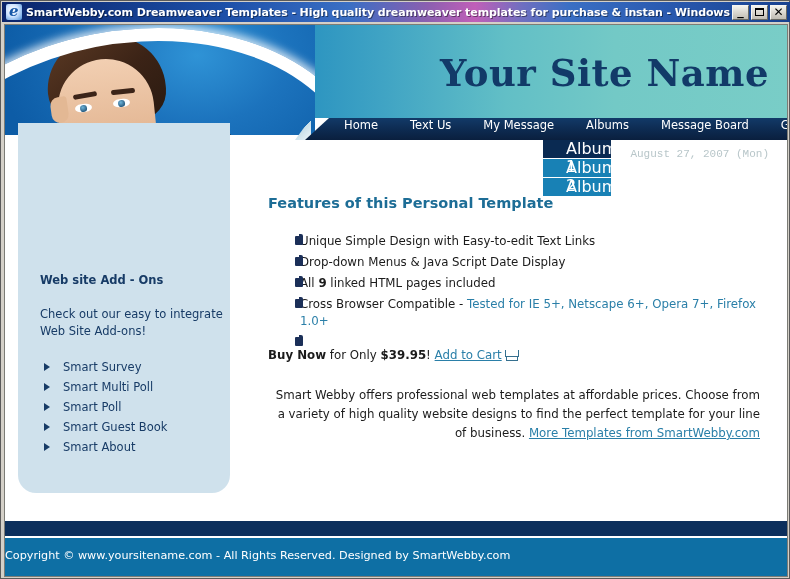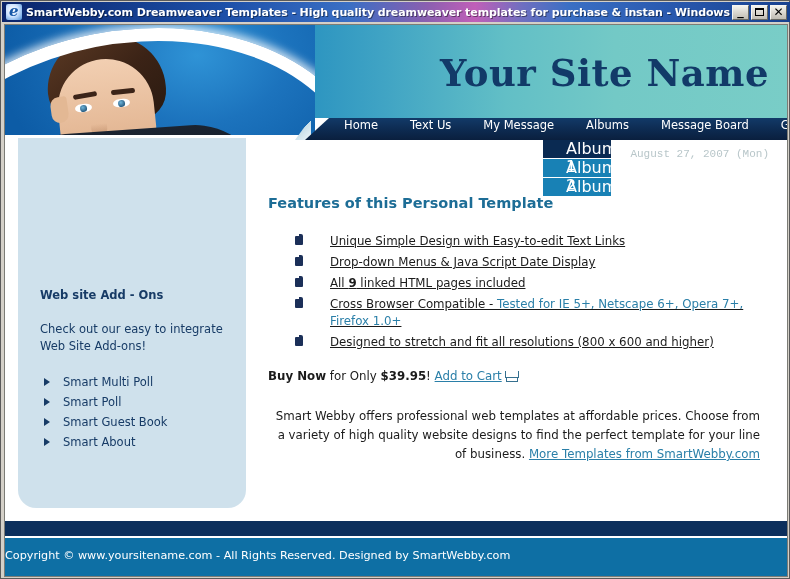--- a/index.html
+++ b/index.html
@@ -340,22 +340,22 @@
     right: 18px; top: 123px;
     font-size: 11px;
     color: #b8c6c9;
     font-family: Liberation Mono, monospace;
     white-space: nowrap;
   }
 
   
   .sidebar {
     position: absolute;
-    left: 13px; top: 113px;
-    width: 228px;
+    left: 13px; top: 98px;
+    width: 212px;
     height: 370px;
     background: linear-gradient(to bottom, #cfe1ec 0%, #cfe1ec 12%, #cfe1ec 100%);
     border-radius: 0 0 18px 18px;
     overflow: hidden;
   }
   .sb-title {
     position: absolute;
     left: 22px; top: 150px;
     font-size: 11.5px;
     font-weight: bold;
@@ -411,27 +411,26 @@
     color: #1d6d96;
     font-family: "DejaVu Sans", "Liberation Sans", sans-serif;
   }
   .feature-list {
     margin: 22px 0 0 0;
     padding: 0 0 0 27px;
     list-style: none;
   }
   .feature-list li {
     position: relative;
-    padding-left: 35px;
+    padding-left: 5px;
     margin-bottom: 4px;
     font-size: 11.8px;
     line-height: 17px;
     color: #1b1b1b;
     font-family: "DejaVu Sans", "Liberation Sans", sans-serif;
-    text-decoration: underline;
   }
   .feature-list li .bullet {
     position: absolute;
     left: 0; top: 3px;
     width: 8px; height: 9px;
     background: #1b2f58;
     border-radius: 1px;
   }
   .feature-list li .bullet::after {
     content: "";
@@ -562,20 +561,21 @@
         <div class="shirt"></div>
         <div class="collar"></div>
         <div class="swoosh"></div>
         <div class="swoosh-mask"></div>
       </div>
 
       <div class="sidebar">
         <div class="sb-title">Web site Add - Ons</div>
         <div class="sb-blurb">Check out our easy to integrate Web Site Add-ons!</div>
         <ul class="sb-list">
+          <li><span class="tri"></span><span>Smart Survey</span></li>
           <li><span class="tri"></span><span>Smart Multi Poll</span></li>
           <li><span class="tri"></span><span>Smart Poll</span></li>
           <li><span class="tri"></span><span>Smart Guest Book</span></li>
           <li><span class="tri"></span><span>Smart About</span></li>
         </ul>
       </div>
 
       <div class="navbar-tail"></div>
       <div class="navbar">
         <div class="nav-item">Home</div>
@@ -609,21 +609,20 @@
           <li>
             <span class="bullet"></span>
             <span>All </span><b>9</b><span> linked HTML pages included</span>
           </li>
           <li>
             <span class="bullet"></span>
             <span>Cross Browser Compatible - </span><span class="link">Tested for IE 5+, Netscape 6+, Opera 7+, Firefox 1.0+</span>
           </li>
           <li>
             <span class="bullet"></span>
-            <span>Designed to stretch and fit all resolutions (800 x 600 and higher)</span>
           </li>
         </ul>
 
         <p class="buy-line">
           <b>Buy Now</b><span> for Only </span><b>$39.95</b><span>! </span><span class="link u">Add to Cart</span><span class="cart-icon"></span>
         </p>
 
         <p class="blurb">
           <span>Smart Webby offers professional web templates at affordable prices. Choose from a variety of high quality website designs to find the perfect template for your line of business. </span><span class="link u">More Templates from SmartWebby.com</span>
         </p>

